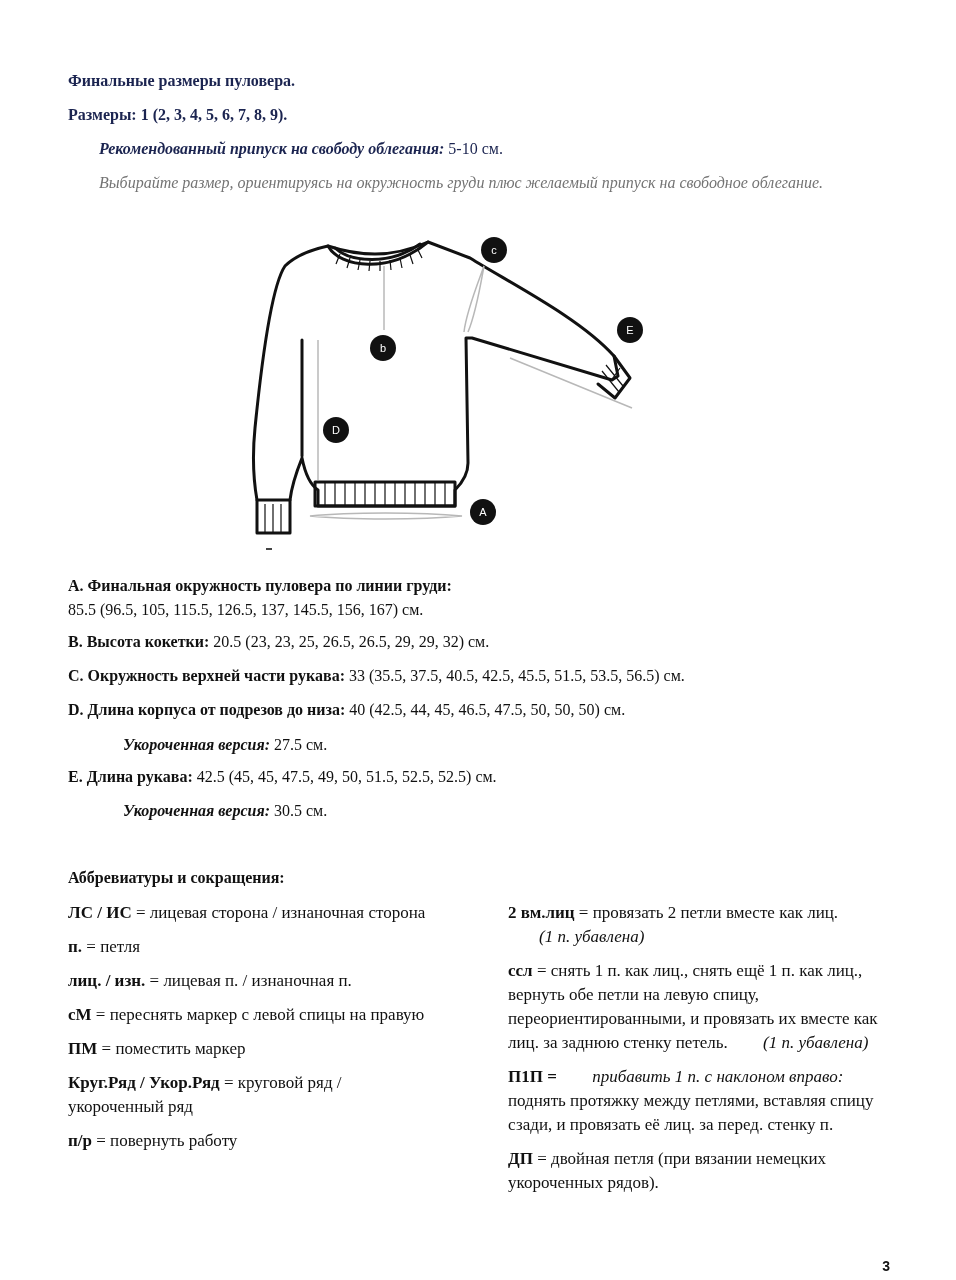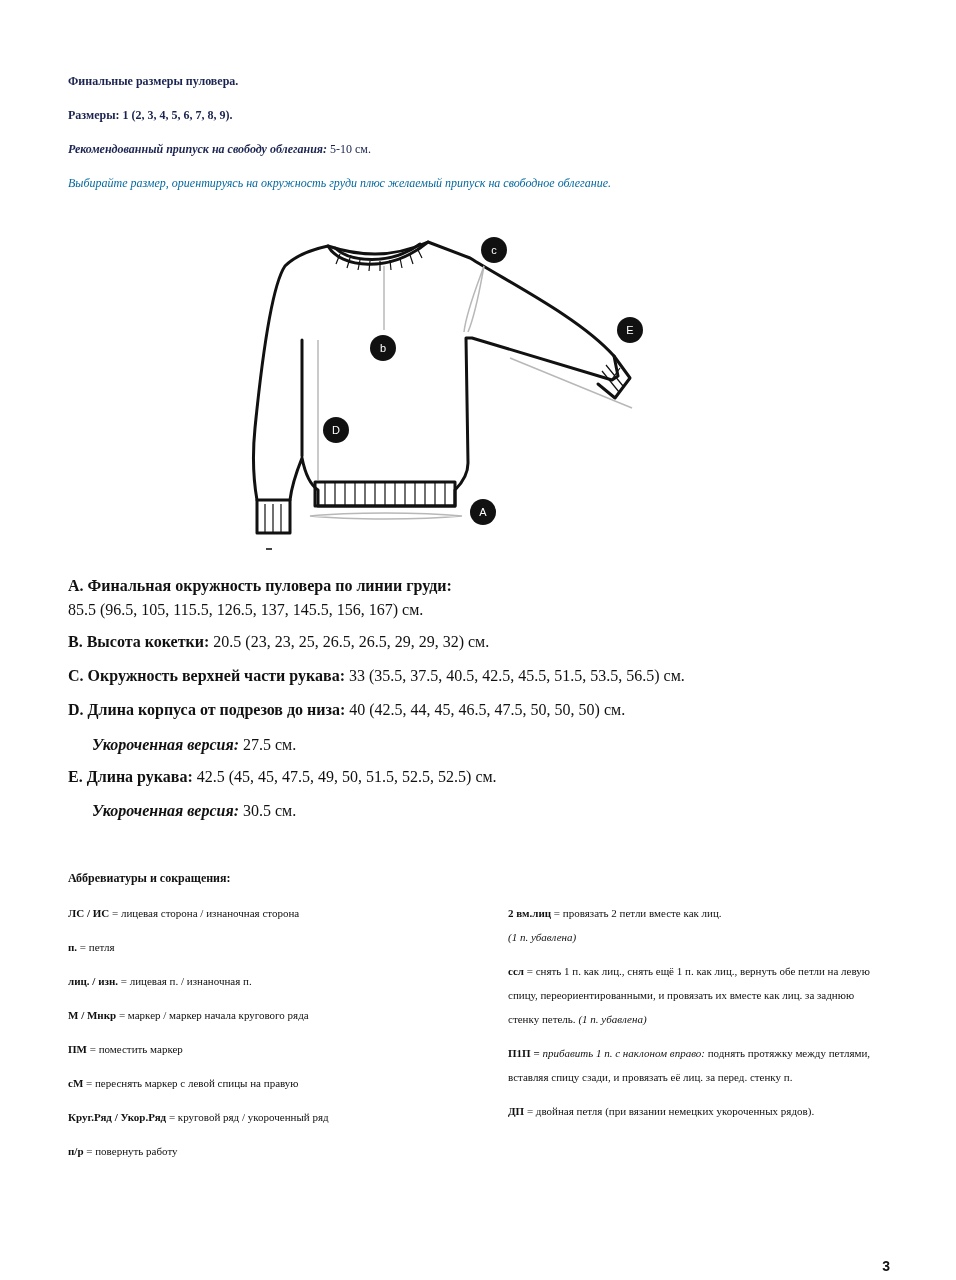--- a/index.html
+++ b/index.html
@@ -3,24 +3,24 @@
   <meta charset="utf-8">
   <style>
     html, body { margin: 0; padding: 0; background: #ffffff; }
     body {
       width: 956px; height: 1280px; position: relative; overflow: hidden;
       font-family: "Liberation Serif", "DejaVu Serif", serif;
       color: #111111;
     }
     .abs { position: absolute; }
     .navy { color: #1b2450; }
-    .navy2 { color: #0369a1; }
+    .navy2 { color: #737373; }
     .b { font-weight: bold; }
-    .i { font-style: italic; }
-    .t16 { font-size: 12px; line-height: 22px; }
+    .i { font-style: italic; margin-left: 31px; }
+    .t16 { font-size: 16px; line-height: 22px; }
     .t17 { font-size: 16px; line-height: 24px; }
 
     #h-title { left: 68px; top: 70px; }
     #h-sizes { left: 68px; top: 104px; }
     #h-ease { left: 68px; top: 138px; }
     #h-choose { left: 68px; top: 172px; width: 820px; }
 
     #diagram { left: 240px; top: 228px; width: 440px; height: 330px; }
 
     .meas { left: 68px; width: 860px; }
@@ -29,21 +29,21 @@
     #m-c { top: 664px; }
     #m-d { top: 698px; }
     #m-d-short { top: 733px; left: 92px; }
     #m-e { top: 765px; }
     #m-e-short { top: 799px; left: 92px; }
 
     #abbr-title { left: 68px; top: 867px; }
     .col { position: absolute; width: 360px; }
     #col-left { left: 68px; top: 901px; }
     #col-right { left: 508px; top: 901px; width: 380px; font-family: Liberation Serif, serif; }
-    .entry { margin-bottom: 10px; font-size: 11px; line-height: 24px; }
+    .entry { margin-bottom: 10px; font-size: 17px; line-height: 24px; }
     .entry .key { font-weight: bold; }
 
     #page-num { right: 66px; top: 1258px; font-family: "Liberation Sans", sans-serif; font-weight: bold; font-size: 14px; }
   </style>
 </head>
 <body>
 
 <div id="h-title" class="abs navy b t16">Финальные размеры пуловера.</div>
 <div id="h-sizes" class="abs navy b t16">
   <span>Размеры:</span>
@@ -140,23 +140,22 @@
   <span class="b i">Укороченная версия:</span>
   <span>30.5 см.</span>
 </div>
 
 <div id="abbr-title" class="abs b t16">Аббревиатуры и сокращения:</div>
 
 <div id="col-left" class="col">
   <div class="entry"><span class="key">ЛС / ИС</span><span> = </span><span>лицевая сторона / изнаночная сторона</span></div>
   <div class="entry"><span class="key">п.</span><span> = </span><span>петля</span></div>
   <div class="entry"><span class="key">лиц. / изн.</span><span> = </span><span>лицевая п. / изнаночная п.</span></div>
-  <div class="entry"><span class="key">М / Мнкр</span><span> = </span><span>маркер / маркер начала кругового ряда</span></div>
+  <div class="entry"><span class="key">сМ</span><span> = </span><span>переснять маркер с левой спицы на правую</span></div>
   <div class="entry"><span class="key">ПМ</span><span> = </span><span>поместить маркер</span></div>
-  <div class="entry"><span class="key">сМ</span><span> = </span><span>переснять маркер с левой спицы на правую</span></div>
   <div class="entry"><span class="key">Круг.Ряд / Укор.Ряд</span><span> = </span><span>круговой ряд / укороченный ряд</span></div>
   <div class="entry"><span class="key">п/р</span><span> = </span><span>повернуть работу</span></div>
 </div>
 
 <div id="col-right" class="col">
   <div class="entry"><span class="key">2 вм.лиц</span><span> = </span><span>провязать 2 петли вместе как лиц.</span><br><span class="i">(1 п. убавлена)</span></div>
   <div class="entry"><span class="key">ссл</span><span> = </span><span>снять 1 п. как лиц., снять ещё 1 п. как лиц., вернуть обе петли на левую спицу, переориентированными, и провязать их вместе как лиц. за заднюю стенку петель.</span> <span class="i">(1 п. убавлена)</span></div>
   <div class="entry"><span class="key">П1П</span><span class="b"> = </span><span class="i">прибавить 1 п. с наклоном вправо:</span> <span>поднять протяжку между петлями, вставляя спицу сзади, и провязать её лиц. за перед. стенку п.</span></div>
   <div class="entry"><span class="key">ДП</span><span> = </span><span>двойная петля (при вязании немецких укороченных рядов).</span></div>
 </div>

